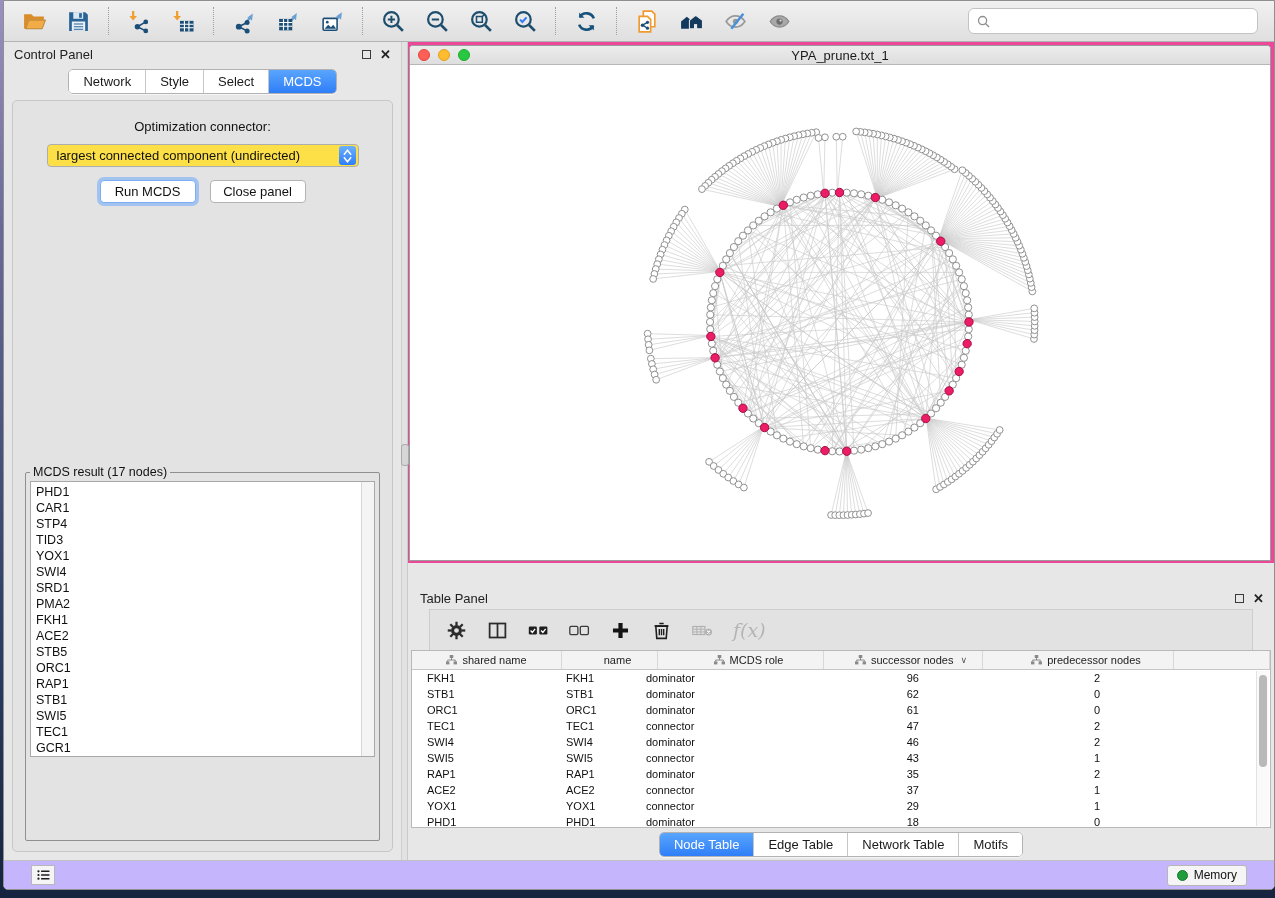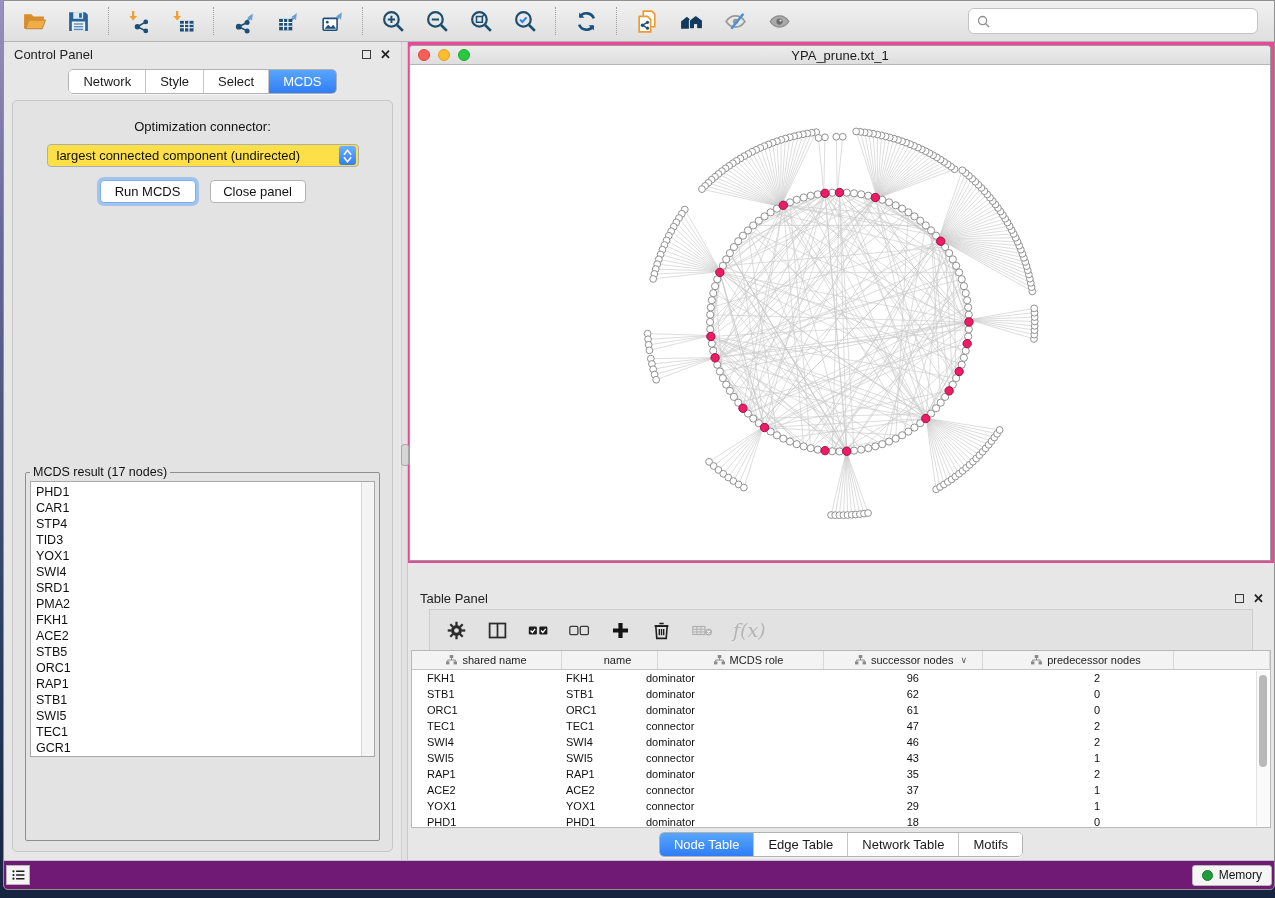--- a/index.html
+++ b/index.html
@@ -116,22 +116,22 @@
   .td { padding:0 4px; white-space:nowrap; overflow:hidden; }
   .td.c0 { padding-left:15px; }
   .td.num { text-align:right; }
   .td.n3 { padding-right:16px; }
   .td.n4 { padding-right:10px; }
   .tbl-scroll { position:absolute; right:1px; top:20px; bottom:1px; width:13px; background:#fafafa; border-left:1px solid #e2e2e2; }
   .tbl-thumb { position:absolute; left:2px; right:2px; top:4px; height:92px; background:#b9b9b9; border-radius:5px; }
   .tp-tabs { height:32px; display:flex; align-items:center; justify-content:center; }
   
   .statusbar {
-    height:29px; flex:0 0 29px; background:#701a75; border-top:1px solid #c2c2c2;
-    display:flex; align-items:center; padding:0 2px;
+    height:29px; flex:0 0 29px; background:#c4b5fd; border-top:1px solid #c2c2c2;
+    display:flex; align-items:center; padding:0 27px;
   }
   .sb-left { width:24px; height:20px; background:#f5f5f5; border:1px solid #b7b7b7; display:flex; align-items:center; justify-content:center; }
   .sb-left svg { width:13px; height:12px; }
   .sb-spacer { flex:1; }
   .memory-btn {
     height:21px; background:#f5f5f5; border:1px solid #b7b7b7; border-radius:3px;
     display:flex; align-items:center; gap:6px; padding:0 9px; font-size:12px; color:#111;
   }
   .memdot { width:11px; height:11px; border-radius:50%; background:#1f9d3a; border:1px solid #157a2a; }
 </style>

